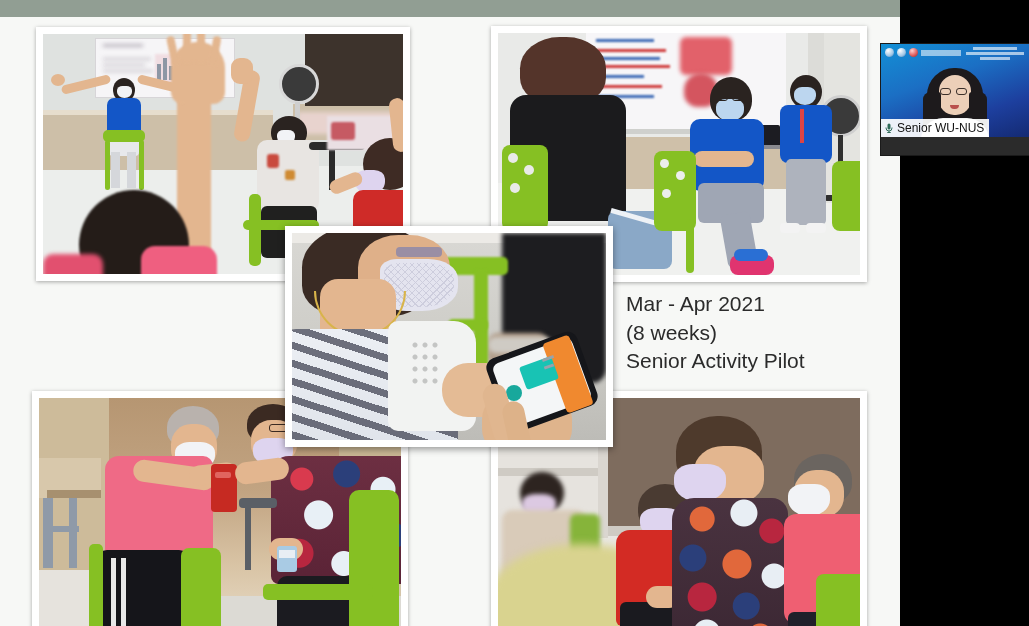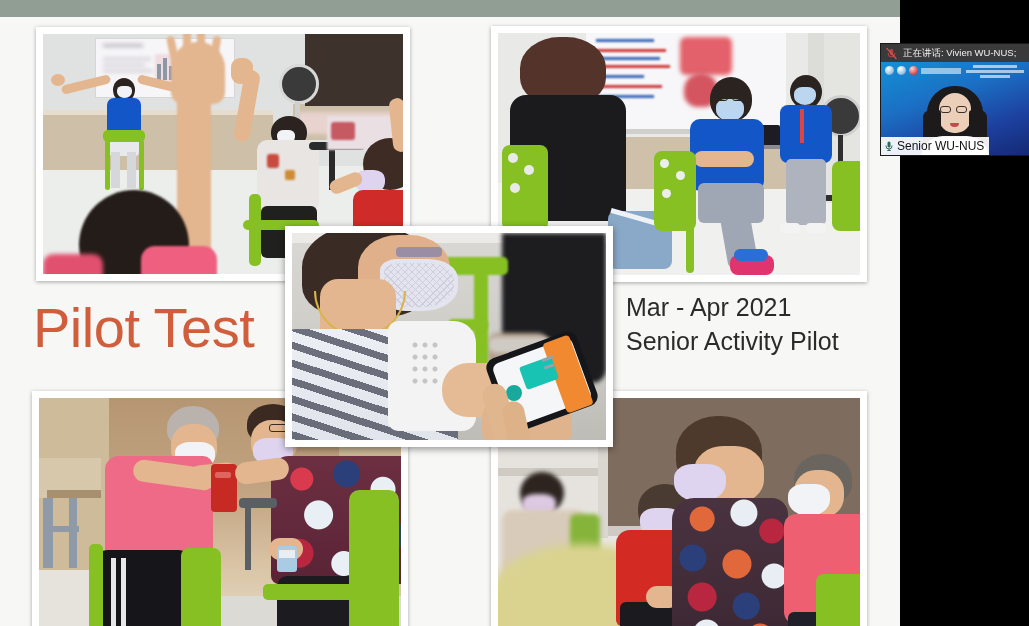--- a/index.html
+++ b/index.html
@@ -29,21 +29,21 @@
   #f-tl{ left:36px;  top:27px;  width:374px; height:254px; }
   #f-tr{ left:491px; top:26px;  width:376px; height:256px; }
   #f-bl{ left:32px;  top:391px; width:376px; height:250px; }
   #f-br{ left:491px; top:391px; width:376px; height:250px; }
   #f-ct{ left:285px; top:226px; width:328px; height:221px; z-index:6;
          box-shadow:0 2px 7px rgba(0,0,0,.42); }
 
   
   #pilot{ position:absolute; left:33px; top:300px; font-size:56px; line-height:1;
           color:#D05E3C; letter-spacing:-.5px; z-index:4; }
-  #meta{ position:absolute; left:626px; top:290px; font-size:25px; line-height:1.36;
+  #meta{ position:absolute; left:626px; top:290px; font-size:21px; line-height:1.36;
          color:#2b2b2b; z-index:4; white-space:nowrap; }
 
   
   #thumb{ position:absolute; left:881px; top:44px; width:148px; height:111px;
           background:#2b2b2b; z-index:30; box-shadow:0 0 0 1px #1a1a1a; }
   #thumb-head{ height:18px; background:#3a3a3a; display:flex; align-items:center;
                gap:5px; padding:0 4px; }
   #mic-off{ width:13px; height:13px; flex:0 0 13px; }
   #thumb-head-label{ font-size:9.5px; color:#f0f0f0; white-space:nowrap;
                      overflow:hidden; text-overflow:clip; }
@@ -344,24 +344,24 @@
 
         <div class="layer" style="left:296px;top:56px;width:58px;height:50px;border-radius:50% 50% 40% 40%;background:#6b6560;"></div>
         <div class="layer skin" style="left:296px;top:72px;width:50px;height:48px;border-radius:44%;"></div>
         <div class="layer mask" style="left:290px;top:86px;width:42px;height:32px;"></div>
         <div class="layer" style="left:286px;top:116px;width:90px;height:110px;background:#ef5f72;border-radius:12px;"></div>
         <div class="layer" style="left:290px;top:214px;width:86px;height:36px;background:#20202a;border-radius:6px;"></div>
         <div class="layer chairGreen" style="left:318px;top:176px;width:52px;height:74px;border-radius:8px;"></div>
       </div>
     </div>
 
-    <div id="pilot">Pilot Test</div>
 
     <div id="meta">
       <div>Mar - Apr 2021</div>
+      <div>(8 weeks)</div>
       <div>Senior Activity Pilot</div>
     </div>
 
     <div class="frame" id="f-ct">
       <div class="photo">
         <div class="layer wall" style="background:linear-gradient(#d9d8d4 0%,#cfcec9 46%,#bdbcb7 100%);"></div>
         <div class="layer" style="left:0;top:0;width:314px;height:10px;background:#eceae6;"></div>
 
         <div class="layer blurB" style="left:210px;top:0;width:104px;height:150px;background:#1d1d20;border-radius:0 0 14px 14px;"></div>
         <div class="layer blurB" style="left:196px;top:100px;width:60px;height:34px;background:#b39f8c;border-radius:10px;"></div>
@@ -413,28 +413,20 @@
         <div class="layer skin" style="left:196px;top:150px;width:24px;height:62px;border-radius:12px;
              background:#e0b68f;transform:rotate(-16deg);"></div>
         <div class="layer skin" style="left:214px;top:168px;width:22px;height:56px;border-radius:11px;
              background:#ddb289;transform:rotate(-12deg);"></div>
       </div>
     </div>
 
   </div>
 
   <div id="thumb">
-    <div id="thumb-head">
-      <svg id="mic-off" viewBox="0 0 24 24">
-        <path d="M12 3a3 3 0 0 1 3 3v6a3 3 0 0 1-6 0V6a3 3 0 0 1 3-3z" fill="#b04545"></path>
-        <path d="M6 11v1a6 6 0 0 0 12 0v-1" stroke="#b04545" stroke-width="2" fill="none"></path>
-        <path d="M3 2 L21 22" stroke="#d85555" stroke-width="2.4"></path>
-      </svg>
-      <span id="thumb-head-label">正在讲话: Vivien WU-NUS;</span>
-    </div>
     <div id="thumb-video">
       <div id="logos">
         <span class="logo-dot"></span>
         <span class="logo-dot"></span>
         <span class="logo-dot red"></span>
         <span id="logo-text"></span>
       </div>
       <div id="banner">
         <div class="banner-line bl1"></div>
         <div class="banner-line bl2"></div>

